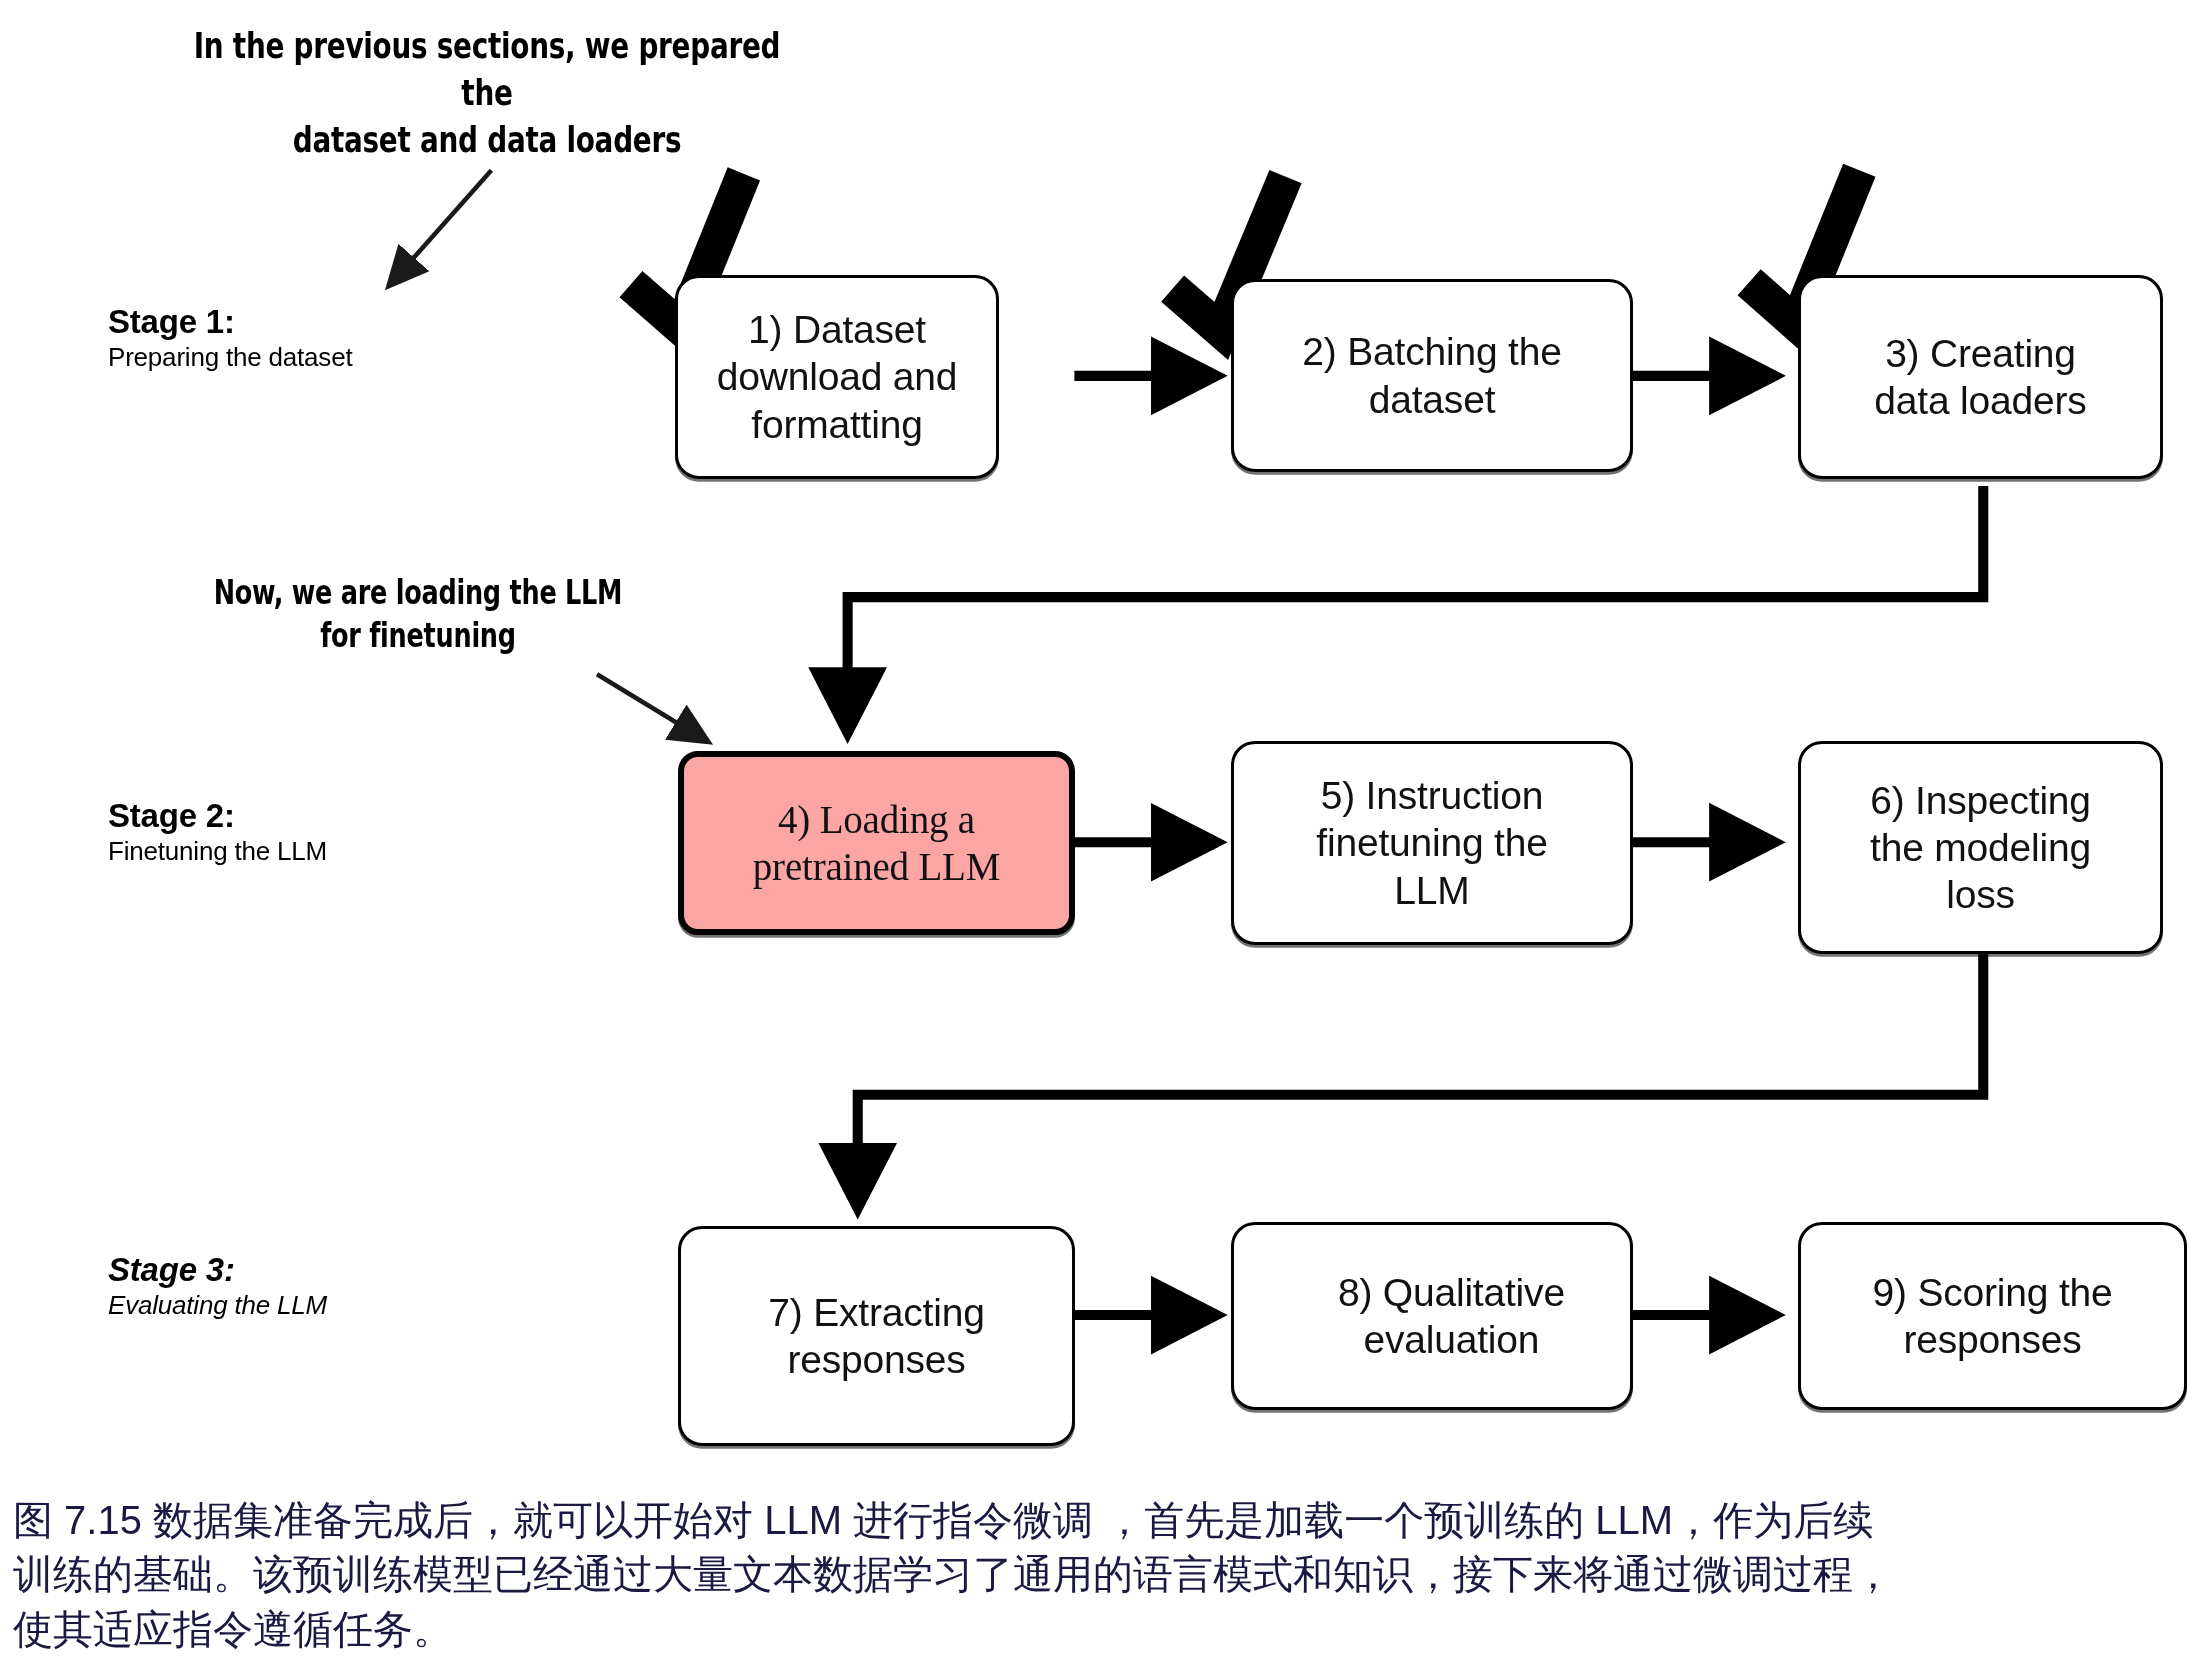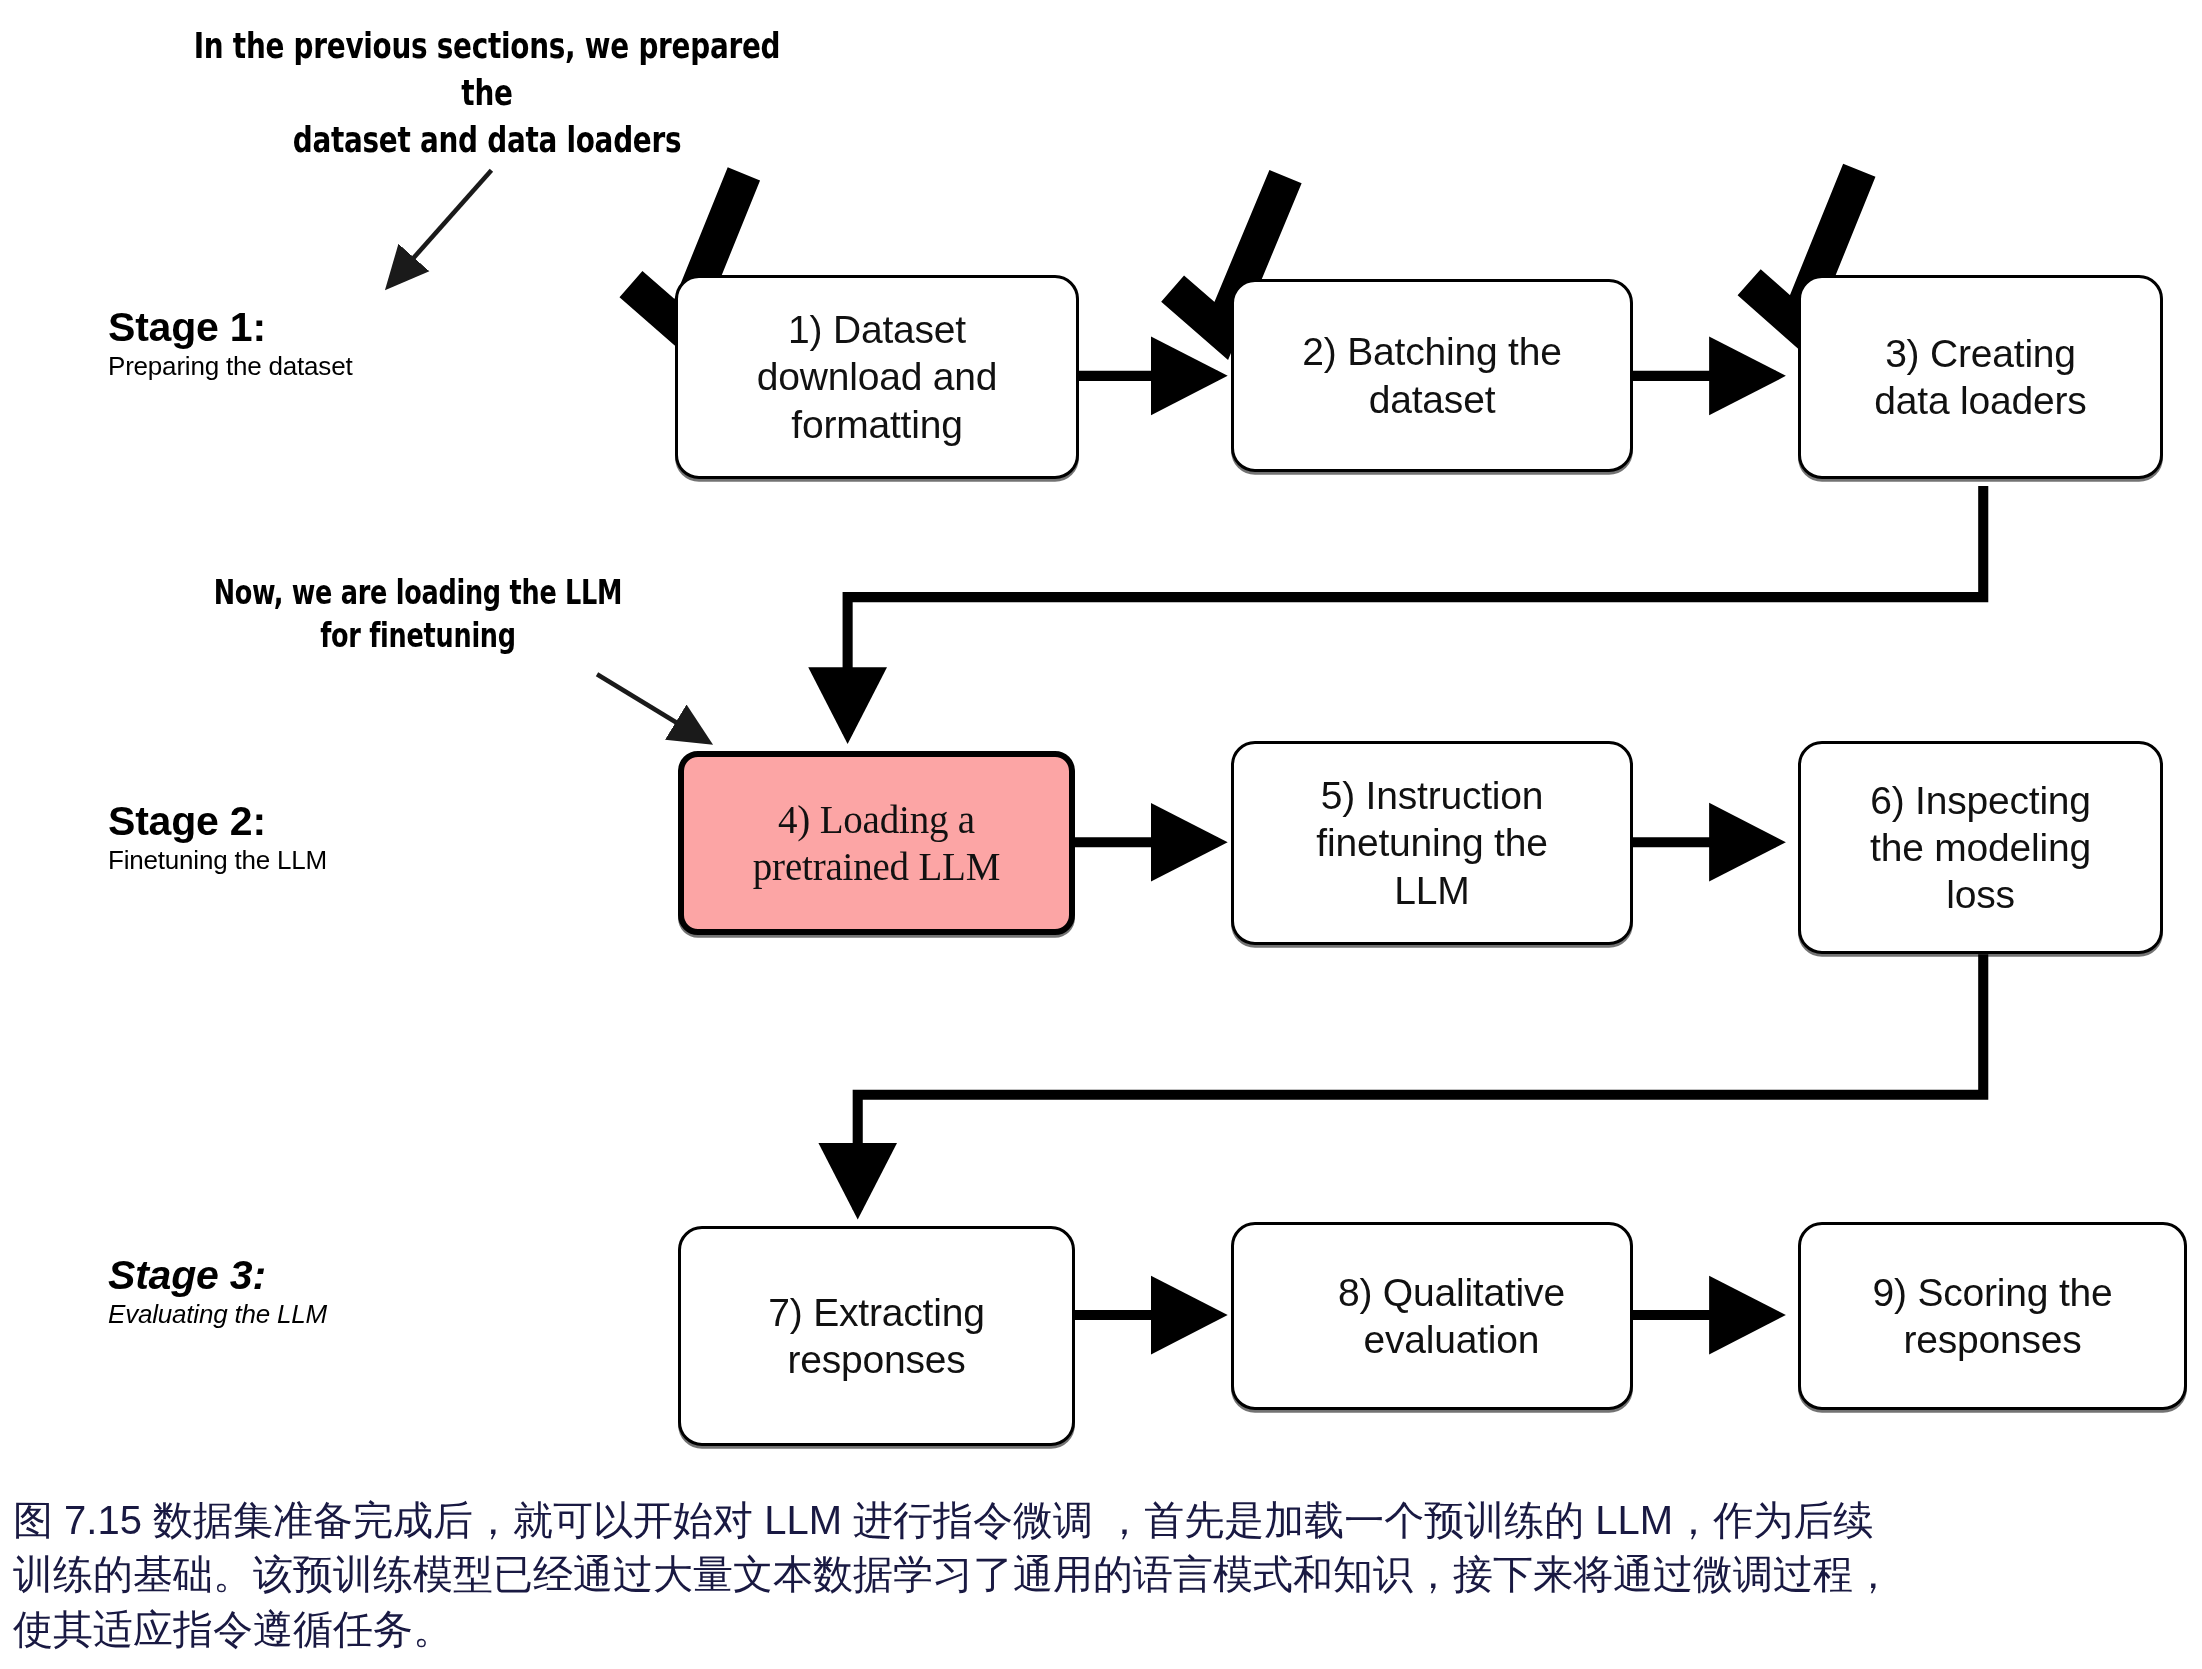--- a/index.html
+++ b/index.html
@@ -47,21 +47,21 @@
   }
 
   
   .stage-label {
     position: absolute;
     color: #000000;
   }
   .stage-label .stage-title {
     display: block;
     font-weight: bold;
-    font-size: 41px;
+    font-size: 33px;
     line-height: 1.18;
     letter-spacing: -0.2px;
   }
   .stage-label .stage-sub {
     display: block;
     font-weight: normal;
     font-size: 26px;
     line-height: 1.22;
     letter-spacing: -0.2px;
   }
@@ -168,21 +168,21 @@
   <div class="stage-label" id="stage-label-2">
     <span class="stage-title">Stage 2:</span>
     <span class="stage-sub">Finetuning the LLM</span>
   </div>
 
   <div class="stage-label" id="stage-label-3">
     <span class="stage-title">Stage 3:</span>
     <span class="stage-sub">Evaluating the LLM</span>
   </div>
 
-  <div class="node" style="left:675px; top:259px; width:404px; height:204px;">1) Dataset
+  <div class="node" style="left:675px; top:259px; width:324px; height:204px;">1) Dataset
 download and
 formatting</div>
 
   <div class="node" style="left:1231px; top:263px; width:402px; height:193px;">2) Batching the
 dataset</div>
 
   <div class="node" style="left:1798px; top:259px; width:365px; height:204px;">3) Creating
 data loaders</div>
 
   <div class="node highlight" style="left:678px; top:735px; width:397px; height:184px;">4) Loading a

